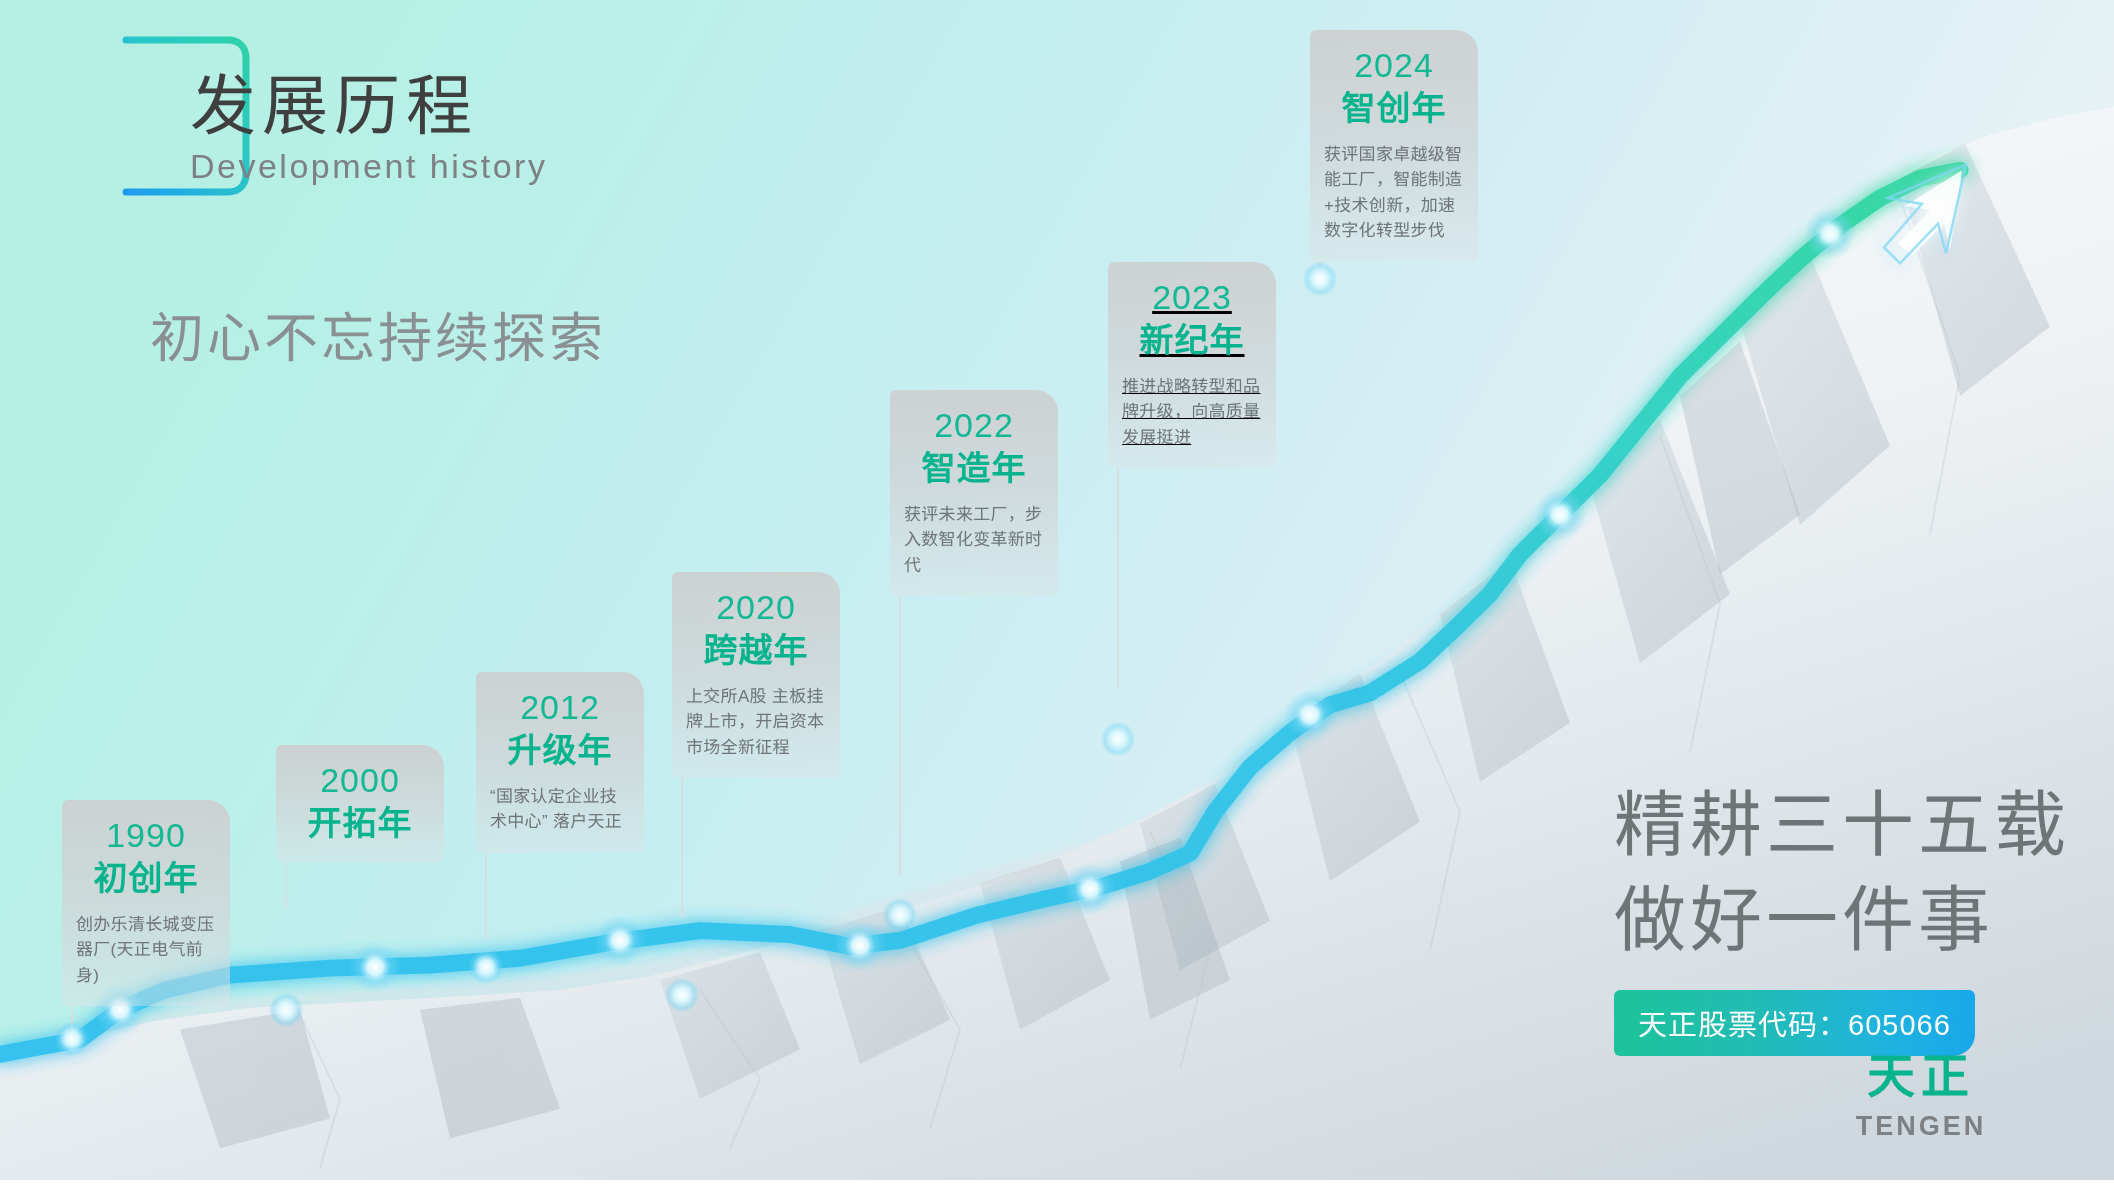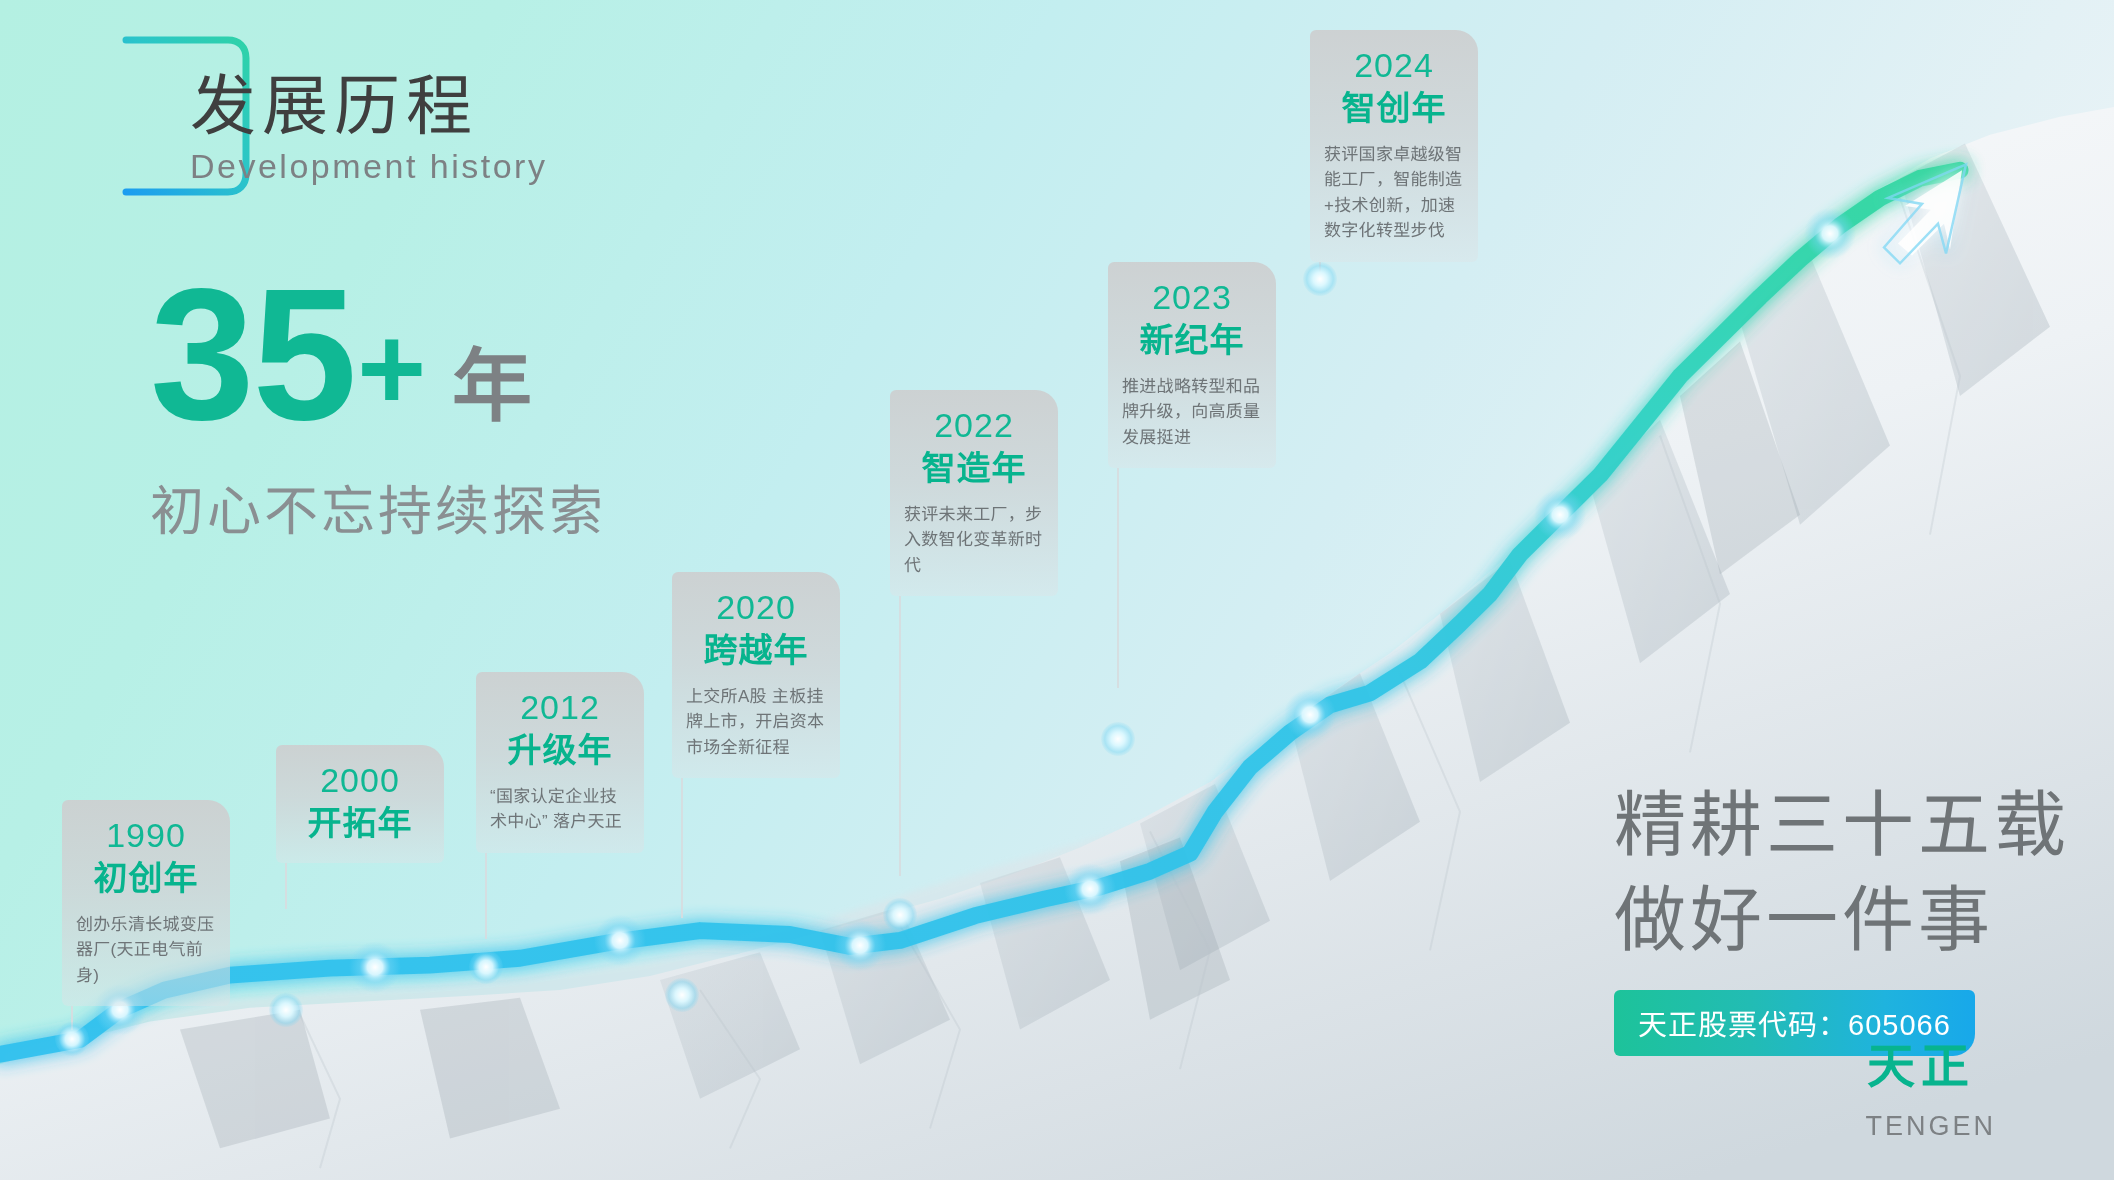--- a/index.html
+++ b/index.html
@@ -202,26 +202,25 @@
   }
   .brand-cn {
     font-size: 48px;
     font-weight: 700;
     color: #07b48e;
     letter-spacing: 6px;
     line-height: 1.05;
   }
   .brand-en {
     font-size: 27px;
-    font-weight: 400;
+    font-weight: 700;
     color: #7d8184;
     letter-spacing: 3px;
     line-height: 1.1;
-    margin-top: 20px;
-    text-align: right;
+    margin-top: 10px;
   }
 </style>
 </head>
 <body>
 
 <div id="stage">
 
   <div class="mountain-layer">
     <svg class="mtn-svg" viewBox="0 0 2114 1192" preserveAspectRatio="none" xmlns="http://www.w3.org/2000/svg">
       <defs>
@@ -335,25 +334,20 @@
       </defs>
       <path d="M128,10 L26,10 C15,10 8,17 8,28 L8,144 C8,155 15,162 26,162 L128,162" fill="none" stroke="url(#brkGrad)" stroke-width="7" stroke-linecap="round" transform="rotate(180 68 86)"></path>
     </svg>
     <div class="header-text">
       <div class="header-title">发展历程</div>
       <div class="header-sub">Development history</div>
     </div>
   </div>
 
   <div class="stat">
-    <div class="stat-line">
-      <span class="stat-num">35</span>
-      <span class="stat-plus">+</span>
-      <span class="stat-unit">年</span>
-    </div>
     <div class="stat-tag">初心不忘持续探索</div>
   </div>
 
   <div class="milestone" style="left:62px; top:800px;">
     <div class="ms-card">
       <div class="ms-year">1990</div>
       <div class="ms-name">初创年</div>
       <div class="ms-desc">创办乐清长城变压器厂(天正电气前身)</div>
     </div>
     <div class="ms-stem" style="height:24px;"></div>
@@ -392,21 +386,21 @@
   <div class="milestone" style="left:890px; top:390px;">
     <div class="ms-card">
       <div class="ms-year">2022</div>
       <div class="ms-name">智造年</div>
       <div class="ms-desc">获评未来工厂，步入数智化变革新时代</div>
     </div>
     <div class="ms-stem" style="height:280px;"></div>
     <div class="ms-dot" style="top:508px;"></div>
   </div>
 
-  <div class="milestone" style="left:1108px; top:262px;">
+  <div class="milestone" style="left:1108px; top:262px;text-decoration:underline;">
     <div class="ms-card">
       <div class="ms-year">2023</div>
       <div class="ms-name">新纪年</div>
       <div class="ms-desc">推进战略转型和品牌升级，向高质量发展挺进</div>
     </div>
     <div class="ms-stem" style="height:220px;"></div>
     <div class="ms-dot" style="top:460px;"></div>
   </div>
 
   <div class="milestone" style="left:1310px; top:30px;">

